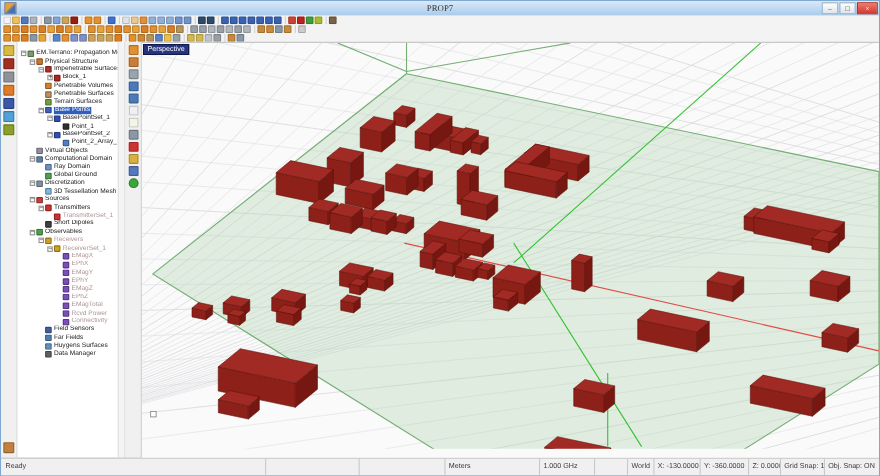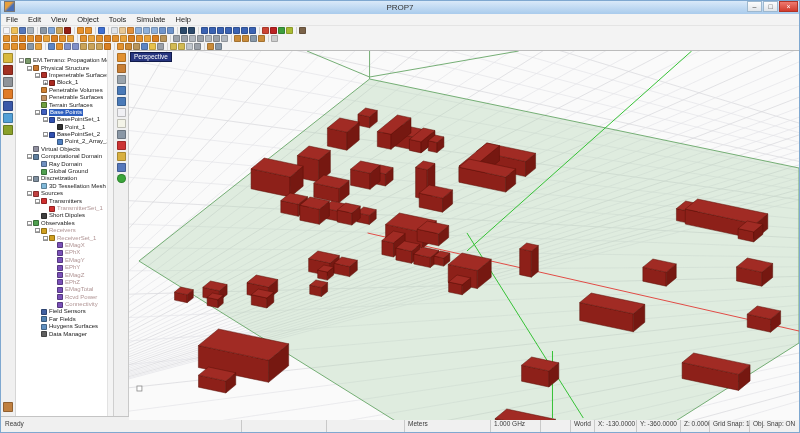--- a/index.html
+++ b/index.html
@@ -1,19 +1,19 @@
 <!DOCTYPE html>
 <html><head>
 <meta charset="utf-8">
 <style>
   html,body{margin:0;padding:0;}
   body{width:800px;height:433px;overflow:hidden;font-family:"Liberation Sans",sans-serif;background:#e8e8e8;}
   .window{width:798px;height:431px;border:1px solid #7fa8d0;display:flex;flex-direction:column;background:#f0f0f0;}
 
-  .titlebar{flex:0 0 13px;height:13px;background:linear-gradient(#d9e9f9,#a9cbec);display:flex;position:relative;}
+  .titlebar{flex:0 0 13px;height:13px;background:linear-gradient(#d9e9f9,#a9cbec);display:flex;align-items:center;position:relative;font-family:Liberation Serif, serif;}
   .app-icon{width:9px;height:9px;margin-left:3px;background:linear-gradient(135deg,#e8a03c 40%,#4a6fb5 60%);border:1px solid #777;z-index:1;}
   .title-text{position:absolute;left:0;right:0;text-align:center;font-size:8px;color:#333;line-height:13px;}
   .winbtns{margin-left:auto;display:flex;margin-right:1px;z-index:1;}
   .winbtn{width:15px;height:11px;font-size:7px;line-height:10px;text-align:center;color:#444;background:linear-gradient(#fdfdfd,#e0e5ea);border:1px solid #9db8cf;margin-left:1px;box-sizing:border-box;}
   .winbtn.close{background:linear-gradient(#ee7a70,#d23b2d);color:#fff;width:19px;border-color:#b03326;}
 
   .menubar{flex:0 0 11px;height:11px;display:flex;align-items:center;background:#f3f3f3;border-bottom:1px solid #e4e4e4;}
   .menu-item{font-size:7.5px;color:#222;padding:0 5px;line-height:11px;}
 
   .toolbar-row{flex:0 0 8px;height:8px;display:flex;align-items:center;background:#f3f3f3;padding-left:2px;}
@@ -55,29 +55,20 @@
   <div class="titlebar">
     <div class="app-icon"></div>
     <div class="title-text">PROP7</div>
     <div class="winbtns">
       <div class="winbtn">–</div>
       <div class="winbtn">□</div>
       <div class="winbtn close">×</div>
     </div>
   </div>
 
-  <div class="menubar" id="menubar">
-      <span class="menu-item">File</span>
-      <span class="menu-item">Edit</span>
-      <span class="menu-item">View</span>
-      <span class="menu-item">Object</span>
-      <span class="menu-item">Tools</span>
-      <span class="menu-item">Simulate</span>
-      <span class="menu-item">Help</span>
-    </div>
 
   <div class="toolbar-row" id="toolbar1">
       <div class="tb-icon" title="new-file" style="background: rgb(244, 244, 248);"></div>
       <div class="tb-icon" title="open-folder" style="background: rgb(238, 192, 90);"></div>
       <div class="tb-icon" title="save" style="background: rgb(85, 119, 187);"></div>
       <div class="tb-icon" title="print" style="background: rgb(170, 180, 189);"></div>
       <div class="tb-sep"></div>
       <div class="tb-icon" title="cut" style="background: rgb(138, 151, 165);"></div>
       <div class="tb-icon" title="copy" style="background: rgb(127, 165, 216);"></div>
       <div class="tb-icon" title="paste" style="background: rgb(201, 164, 94);"></div>

